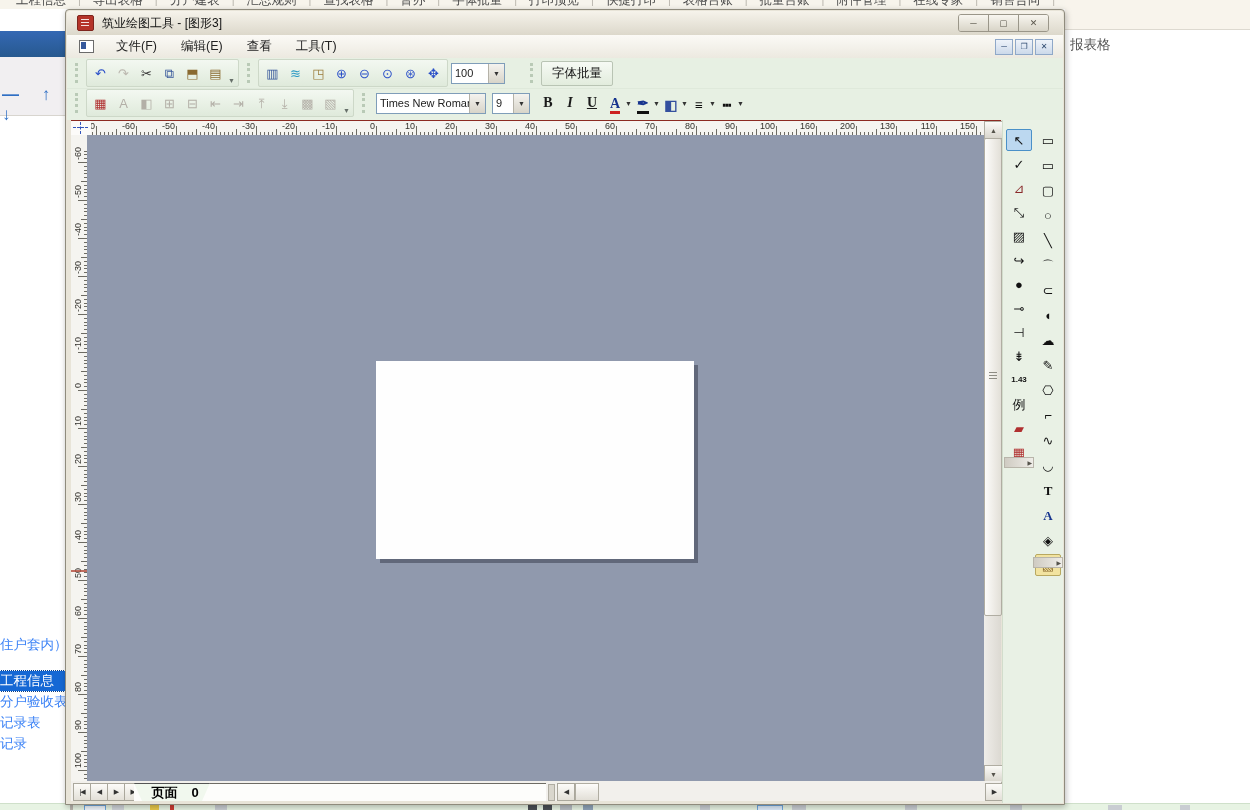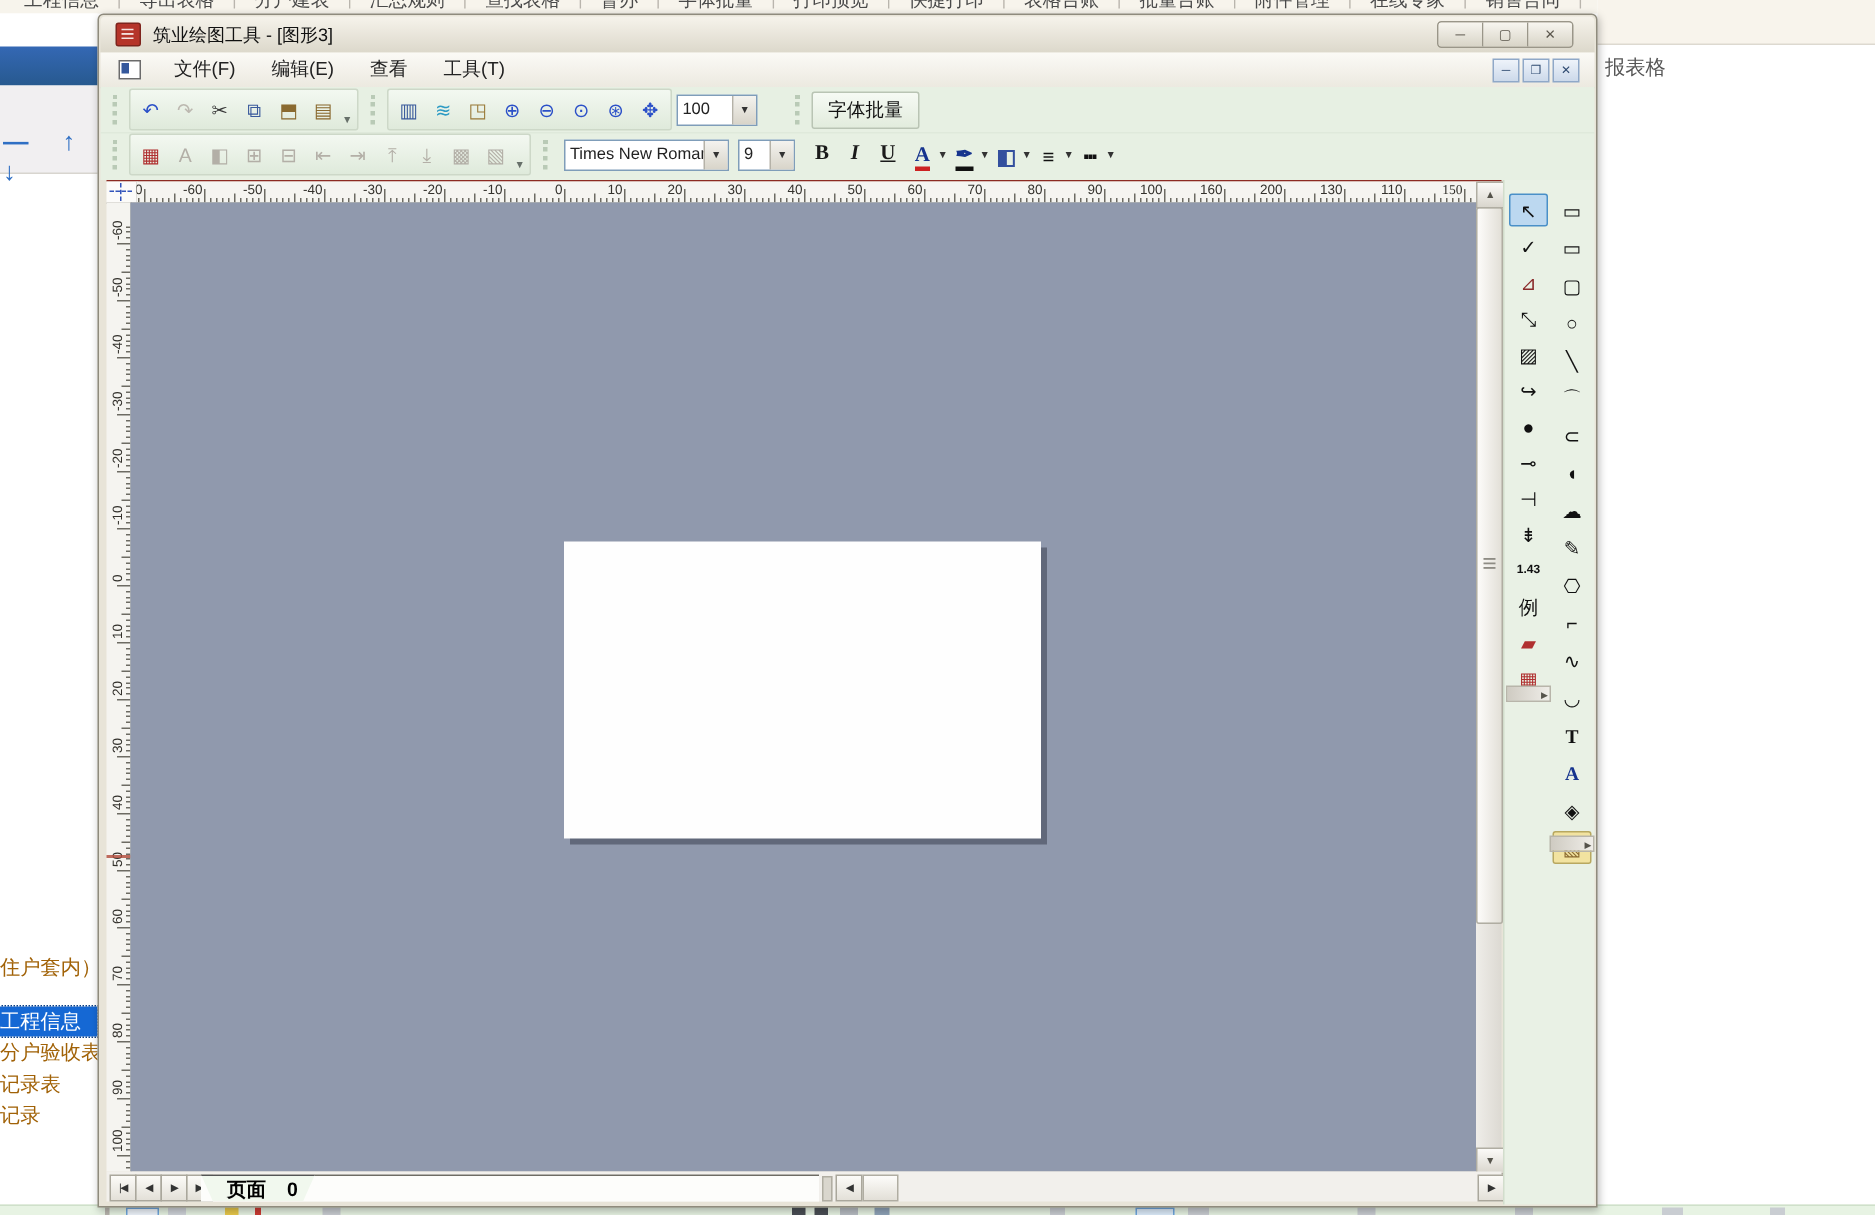--- a/index.html
+++ b/index.html
@@ -9,21 +9,21 @@
   
   #top-strip{left:0;top:0;width:1250px;height:9px;background:#f7f4ec;overflow:hidden}
   #top-menu{display:flex;align-items:flex-start;gap:0;white-space:nowrap;margin-top:-8px;padding-left:4px}
   .top-menu-item{font-size:12.5px;color:#4a4a4a;padding:0 12px;line-height:16px}
   .top-menu-div{color:#b9b5ad;line-height:16px;font-size:11px}
   #left-panel{left:0;top:9px;width:65px;height:794px;background:#fff}
   #left-blue-bar{left:0;top:22px;width:65px;height:26px;background:linear-gradient(#3468b4,#27598f)}
   #left-gray{left:0;top:48px;width:65px;height:58px;background:#f1eff1;border-bottom:1px solid #d8d5cf}
   #left-arrows{left:0;top:76px;width:65px;color:#2f6fc4;font-size:17px;font-weight:bold;letter-spacing:9px;padding-left:2px}
   #tree{left:0;top:626px;width:65px}
-  .tree-item{font-size:13.5px;color:#a16207;height:20px;line-height:20px;white-space:nowrap;overflow:hidden;margin-bottom:1px}
+  .tree-item{font-size:13.5px;color:#3b82f6;height:20px;line-height:20px;white-space:nowrap;overflow:hidden;margin-bottom:1px}
   .tree-item.selected{background:#1568d4;color:#fff;outline:1px dotted #0a3f86;margin-top:16px}
   #right-panel{left:1065px;top:0;width:185px;height:810px;background:#fff}
   #right-top-strip{left:0;top:0;width:185px;height:29px;background:#f8f4ec;border-bottom:1px solid #ddd9d0}
   #right-label{left:5px;top:36px;font-size:13.5px;color:#555}
   #bottom-strip{left:0;top:803px;width:1250px;height:7px;background:#e7f3e3;border-top:1px solid #cfe0ca;overflow:hidden}
   .frag{position:absolute;top:1px;height:6px}
   
   #win{left:65px;top:9px;width:998px;height:794px;border:1px solid #8f8b7d;border-radius:4px 4px 0 0;
        background:#e8e4d8;box-shadow:1px 2px 6px rgba(0,0,0,.28)}
   #titlebar{left:1px;top:1px;width:996px;height:24px;background:linear-gradient(#f6f3eb,#dcd8cb);
@@ -549,21 +549,21 @@
       <span class="hlab" style="left: 460px;">50</span>
       <span class="hlab" style="left: 500px;">60</span>
       <span class="hlab" style="left: 540px;">70</span>
       <span class="hlab" style="left: 580px;">80</span>
       <span class="hlab" style="left: 620px;">90</span>
       <span class="hlab" style="left: 660px;">100</span>
       <span class="hlab" style="left: 700px;">160</span>
       <span class="hlab" style="left: 740px;">200</span>
       <span class="hlab" style="left: 780px;">130</span>
       <span class="hlab" style="left: 820px;">110</span>
-      <span class="hlab" style="left: 860px; font-family: Liberation Serif, serif;">150</span>
+      <span class="hlab" style="left: 860px;">150</span>
     </div>
   <div class="abs" id="vruler">
       <div class="vtick" style="top: 16px; width: 3px;"></div>
       <div class="vtick" style="top: 19px; width: 3px;"></div>
       <div class="vtick" style="top: 23px; width: 3px;"></div>
       <div class="vtick" style="top: 27px; width: 9px;"></div>
       <div class="vtick" style="top: 31px; width: 3px;"></div>
       <div class="vtick" style="top: 35px; width: 3px;"></div>
       <div class="vtick" style="top: 38px; width: 3px;"></div>
       <div class="vtick" style="top: 42px; width: 3px;"></div>

